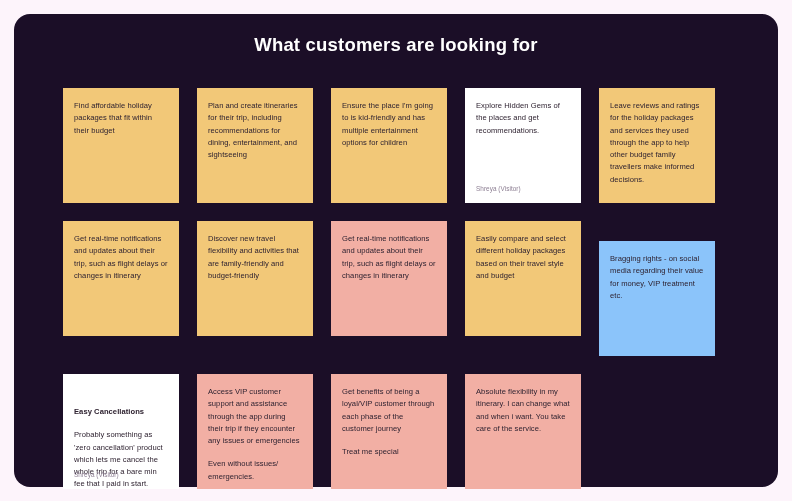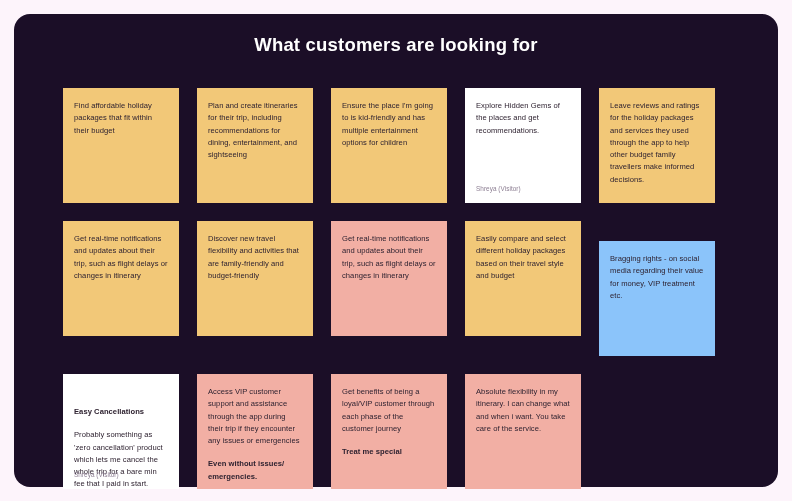--- a/index.html
+++ b/index.html
@@ -71,21 +71,20 @@
   }
   .card-body {
     font-size: 7.6px;
     line-height: 1.62;
     color: #2e2230;
     letter-spacing: 0.05px;
     white-space: pre-line;
   }
   .card-body + .card-body {
     margin-top: 11px;
-    font-weight: bold;
   }
   .card-attrib {
     position: absolute;
     left: 11px;
     bottom: 9px;
     font-size: 6.4px;
     line-height: 1.4;
     color: #8c7e92;
     letter-spacing: 0.05px;
   }

